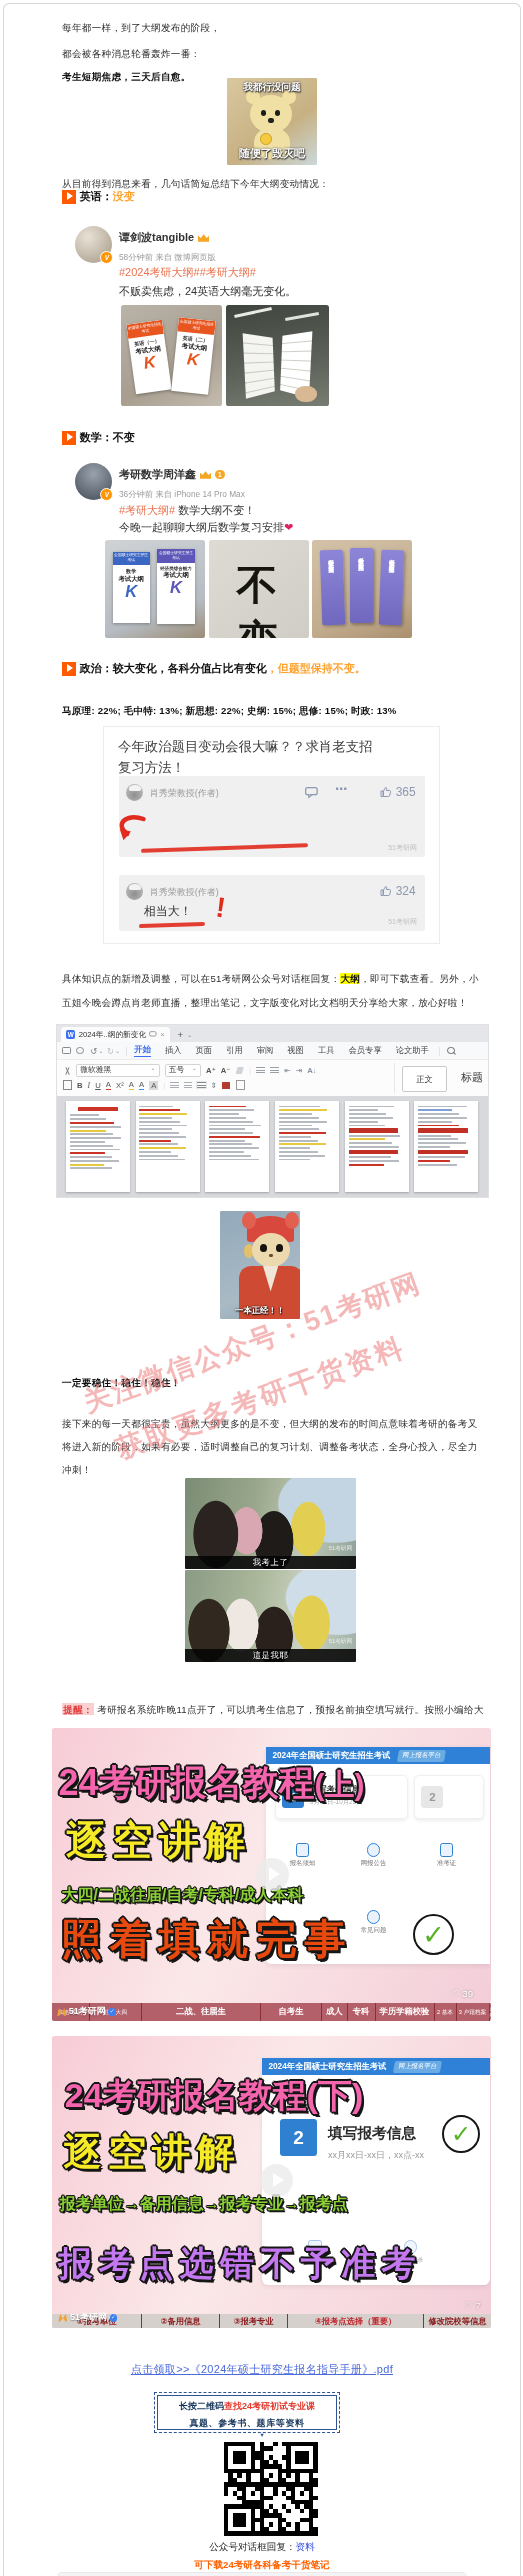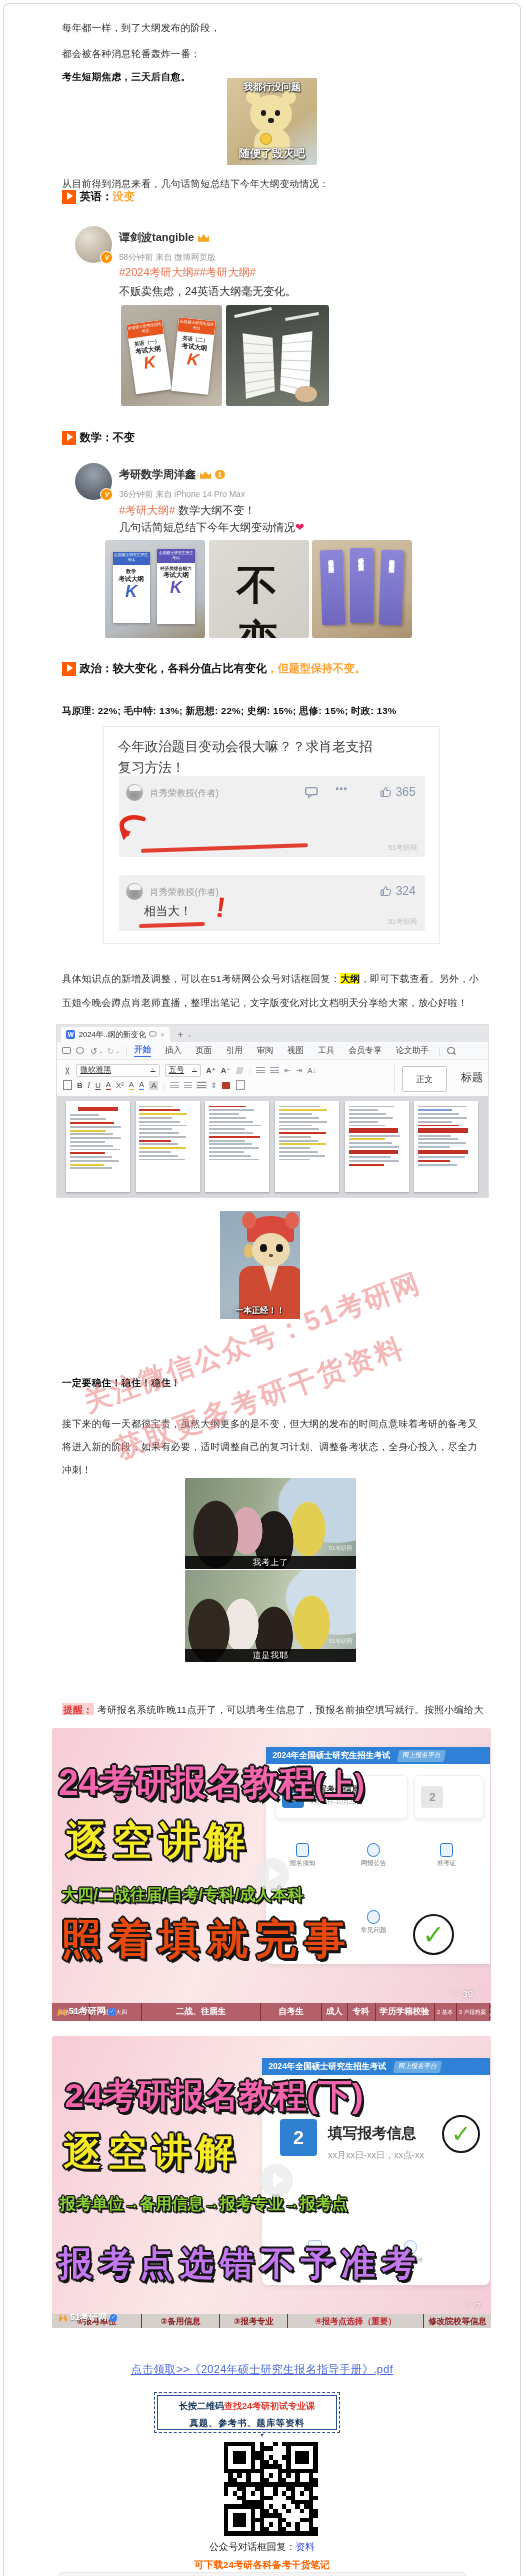--- a/index.html
+++ b/index.html
@@ -55,21 +55,21 @@
   .linkblue{color:#4d6bdd;border-bottom:0.6px solid #4d6bdd;}
   
   .wps{position:absolute;left:56px;top:1024px;width:431px;height:172px;border:0.6px solid #e0e0e0;background:#fff;overflow:hidden;}
   .wps-tabs{height:17px;background:#e4e6e9;display:flex;align-items:flex-end;}
   .wps-tab{height:14.7px;background:#fbfbfc;border-radius:3.2px 3.2px 0 0;margin-left:3.8px;display:flex;align-items:center;gap:3.2px;padding:0 5.1px;font-size:7.7px;color:#333;}
   .wicon{width:9.6px;height:9.6px;border-radius:1.9px;background:#3c6ef0;color:#fff;font-size:6.4px;font-weight:700;text-align:center;line-height:9.6px;}
   .wps-menu{height:17px;background:#f8f9fb;display:flex;align-items:center;font-size:8.3px;color:#444;border-bottom:0.6px solid #ececec;}
   .wps-menu .mi{margin:0 7px;}
   .mi.active{color:#3c6ef0;font-weight:700;border-bottom:1.3px solid #3c6ef0;padding-bottom:1.9px;}
   .wps-tools{height:36px;background:#fcfcfd;border-bottom:0.6px solid #e4e4e4;position:relative;font-size:7.7px;color:#555;}
-  .tool-box{border:0.6px solid #d4d4d4;border-radius:1.9px;background:#fff;padding:0.6px 3.2px;font-size:7.7px;color:#333;text-decoration:underline;}
+  .tool-box{border:0.6px solid #d4d4d4;border-radius:1.9px;background:#fff;padding:0.6px 3.2px;font-size:7.7px;color:#333;}
   .trow{position:absolute;left:6.4px;display:flex;align-items:center;gap:5.1px;}
   .glyph{font-weight:700;}
   .ubar{border-bottom:1.3px solid #e3c51f;}
   .ubar2{border-bottom:1.3px solid #3c8fe0;}
   .abox{background:#d9d9d9;padding:0 1.9px;}
   .stylebox{position:absolute;right:41px;top:5.7px;width:43px;height:24px;border:0.6px solid #c9c9c9;border-radius:1.9px;background:#fff;text-align:center;line-height:24px;font-size:8.3px;color:#333;}
   .styletitle{position:absolute;right:5.1px;top:10.2px;font-size:11px;color:#333;}
   .wps-doc{position:absolute;left:0;right:0;top:71px;bottom:0;background:#d7d9dd;display:flex;gap:5.7px;padding:5.1px 0 0 9px;}
   .wps-page{width:64px;height:91px;background:#fff;box-shadow:0 0.6px 1.9px rgba(0,0,0,.25);padding:4.5px 3.8px;box-sizing:border-box;}
   .pl{height:1.9px;margin-bottom:1.9px;background:#b6bac1;border-radius:0.6px;}
@@ -239,21 +239,21 @@
   <div class="wname" style="left:119px;top:467px">
     <span>考研数学周洋鑫</span>
     <span class="crown"></span>
     <span class="medal">1</span>
   </div>
   <div class="wmeta" style="left:119px;top:489px">36分钟前  来自 iPhone 14 Pro Max</div>
   <div class="wtext" style="left:119px;top:503px">
     <span style="color:#eb7350">#考研大纲#</span><span> 数学大纲不变！</span>
   </div>
   <div class="wtext" style="left:119px;top:520px">
-    <span>几句话简短总结下今年大纲变动情况</span><span class="heart">❤</span>
+    <span>今晚一起聊聊大纲后数学复习安排</span><span class="heart">❤</span>
   </div>
 
   <div class="wimg" style="left:105px;top:540px;width:100px;height:98px;background:linear-gradient(160deg,#cfd3d6,#b6bcc2 70%,#9b8c76)">
     <div class="book blue" style="left:7.7px;top:11.5px;width:37px;height:71px">
       <div class="btop">全国硕士研究生招生考试</div>
       <div class="bmid">数学</div>
       <div class="bsub">考试大纲</div>
       <div class="bk">K</div>
     </div>
     <div class="book blue2" style="left:52px;top:9px;width:38px;height:75px">

